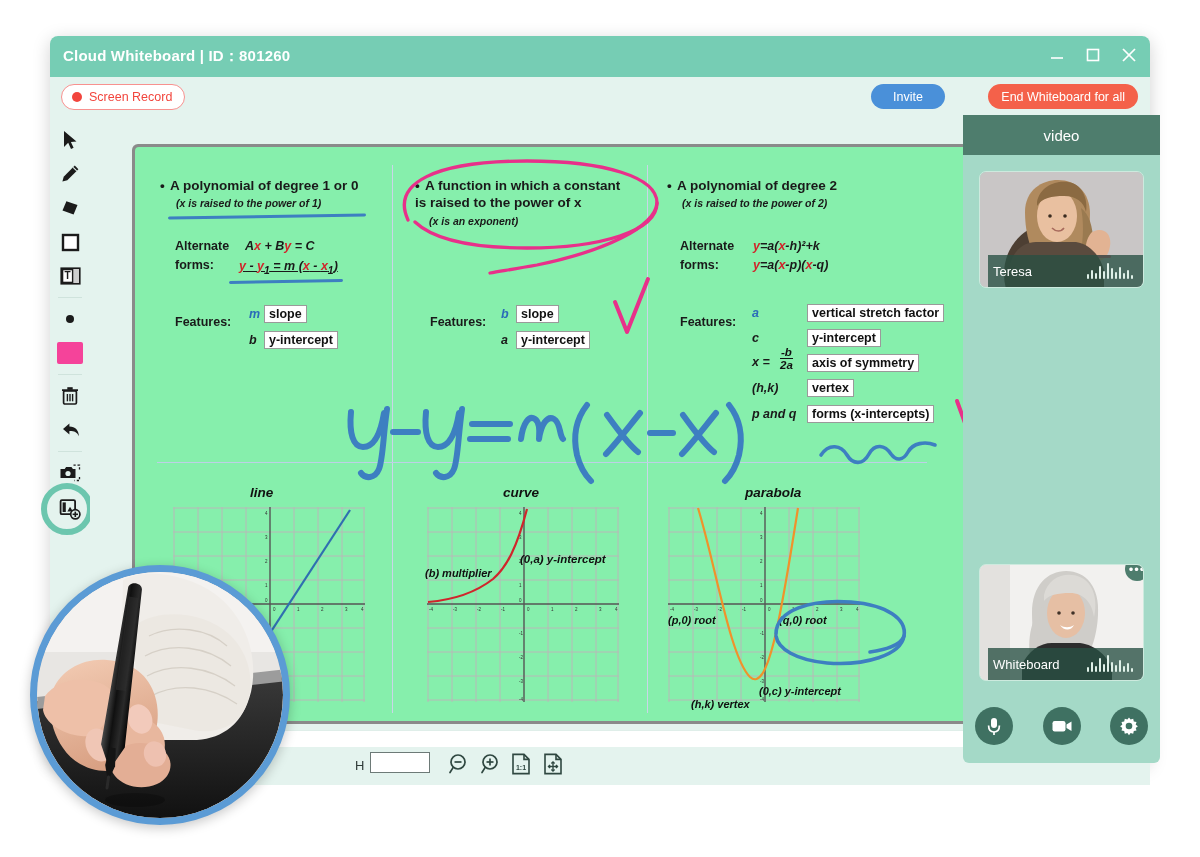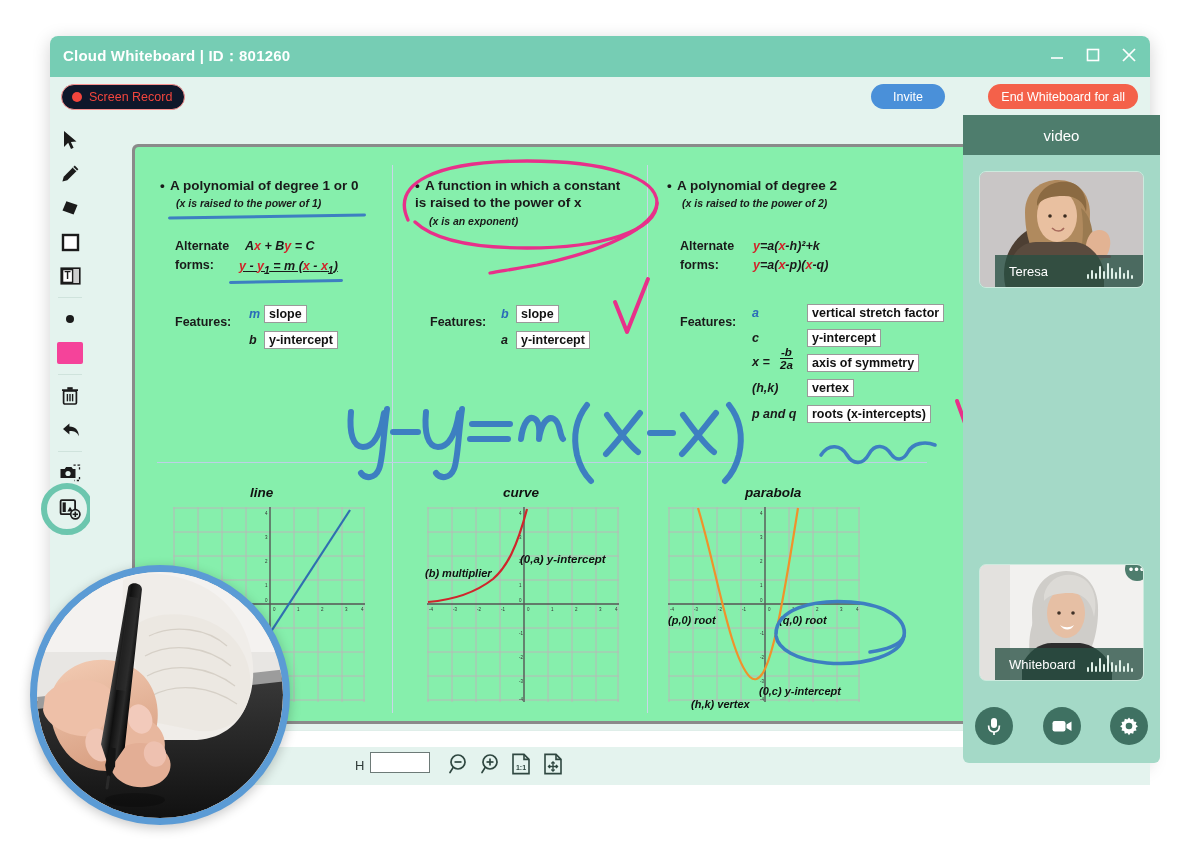--- a/index.html
+++ b/index.html
@@ -15,21 +15,21 @@
   .titlebar{position:absolute;left:0;top:0;width:1100px;height:41px;
             background:#76cdb4;border-radius:8px 8px 0 0;}
   .title-text{position:absolute;left:13px;top:11px;color:#ffffff;font-size:15px;
               font-weight:bold;letter-spacing:.2px;white-space:nowrap;}
   .win-btns{position:absolute;right:10px;top:8px;display:flex;gap:14px;align-items:center;}
   .win-btn{width:22px;height:22px;position:relative;cursor:pointer;}
   .win-btn svg{display:block;}
 
   .subbar{position:absolute;left:0;top:41px;width:1100px;height:40px;background:#e4f3ee;}
   .rec-btn{position:absolute;left:11px;top:7px;height:24px;padding:0 12px 0 10px;
-           border:1.4px solid #f8918f;border-radius:13px;background:#0f172a;
+           border:1.4px solid #f8918f;border-radius:13px;background:#ffffff;
            display:flex;align-items:center;gap:7px;cursor:pointer;}
   .rec-dot{width:10px;height:10px;border-radius:50%;background:#f2453d;}
   .rec-label{font-size:12.5px;color:#f2453d;white-space:nowrap;}
 
   .invite-btn{position:absolute;right:205px;top:7px;height:25px;padding:0 22px;
               background:#4a90d9;color:#fff;border-radius:13px;font-size:12.5px;
               display:flex;align-items:center;cursor:pointer;}
   .end-btn{position:absolute;right:12px;top:7px;height:25px;padding:0 13px;
            background:#f4614a;color:#fff;border-radius:13px;font-size:12.5px;
            display:flex;align-items:center;cursor:pointer;white-space:nowrap;}
@@ -83,23 +83,23 @@
 
   
   .videopanel{position:absolute;left:963px;top:115px;width:197px;height:648px;
               background:#a4d9c7;border-radius:0 0 6px 6px;}
   .video-hdr{position:absolute;left:0;top:0;width:197px;height:40px;background:#4e7d6d;
              color:#fff;font-size:15px;display:flex;align-items:center;justify-content:center;}
   .vcard{position:absolute;left:16px;width:163px;height:115px;border-radius:7px;
          overflow:hidden;border:1px solid #cdeade;}
   .vcard.one{top:56px;}
   .vcard.two{top:449px;}
-  .vname{position:absolute;left:15px;bottom:0;width:100%;height:32px;
+  .vname{position:absolute;left:8px;bottom:0;width:100%;height:32px;
          background:rgba(40,80,66,.78);color:#fff;font-size:13px;
-         display:flex;align-items:center;padding-left:14px;box-sizing:border-box;}
+         display:flex;align-items:center;padding-left:5px;box-sizing:border-box;}
   .wave{position:absolute;right:10px;bottom:8px;display:flex;align-items:flex-end;gap:2px;height:17px;}
   .wave i{display:block;width:2px;background:#dff0e8;border-radius:1px;}
   .dots-btn{position:absolute;right:-6px;top:-8px;width:24px;height:24px;border-radius:50%;
             background:#4e7d6d;color:#fff;display:flex;align-items:center;justify-content:center;
             font-size:13px;letter-spacing:1px;cursor:pointer;z-index:5;}
   .vctrls{position:absolute;left:12px;top:592px;width:173px;display:flex;
           justify-content:space-between;}
   .vctrl{width:38px;height:38px;border-radius:50%;background:#3f7162;display:flex;
          align-items:center;justify-content:center;cursor:pointer;}
 
@@ -308,21 +308,21 @@
           <div style="position:absolute;left:645px;top:199px;text-align:center;font-size:11.5px;font-weight:bold;font-style:italic;color:#111;">
             <div style="line-height:12px">-b</div>
             <div style="border-top:1.4px solid #111;line-height:13px">2a</div>
           </div>
           <div class="boxed" style="left:672px;top:207px;">axis of symmetry</div>
 
           <div class="frm" style="left:617px;top:234px;">(h,k)</div>
           <div class="boxed" style="left:672px;top:232px;">vertex</div>
 
           <div class="frm" style="left:617px;top:260px;">p and q</div>
-          <div class="boxed" style="left:672px;top:258px;">roots (x-intercepts)</div>
+          <div class="boxed" style="left:672px;top:258px;">forms (x-intercepts)</div>
 
           <div class="gtitle" style="left:115px;top:338px;">line</div>
           <div class="gtitle" style="left:368px;top:338px;">curve</div>
           <div class="gtitle" style="left:610px;top:338px;">parabola</div>
 
           <svg class="grid-svg" style="left:38px;top:360px;" width="192" height="195" viewBox="0 0 192 195">
             <g stroke="#b8b8b8" stroke-width="1">
               <line x1="0" y1="1" x2="192" y2="1"></line>
                 <line x1="0" y1="25" x2="192" y2="25"></line>
               <line x1="0" y1="49" x2="192" y2="49"></line>

